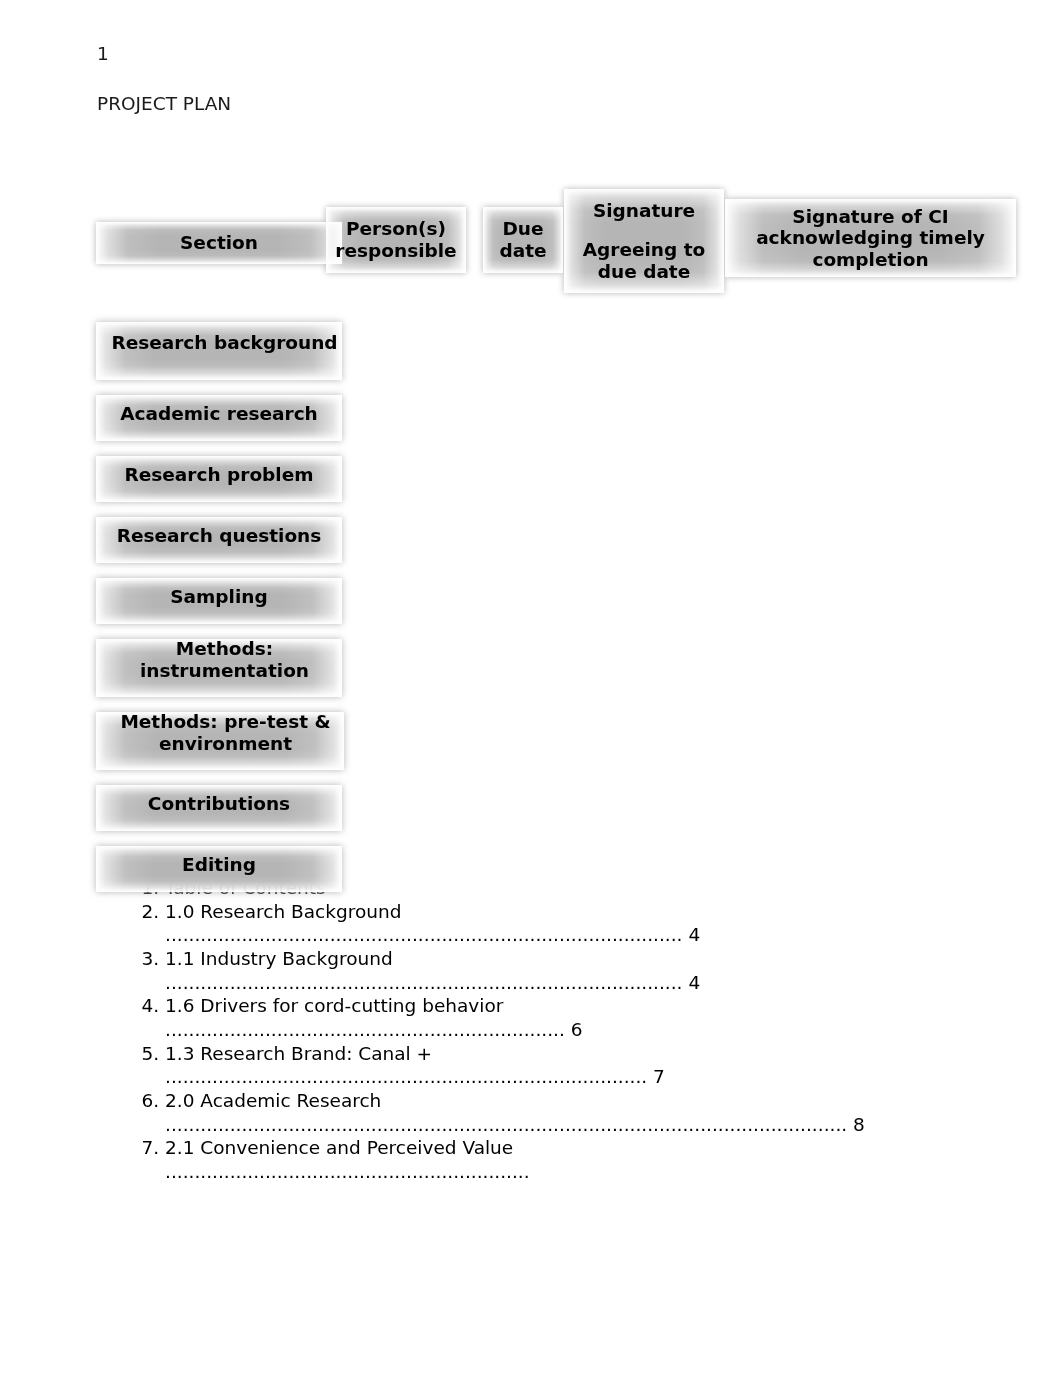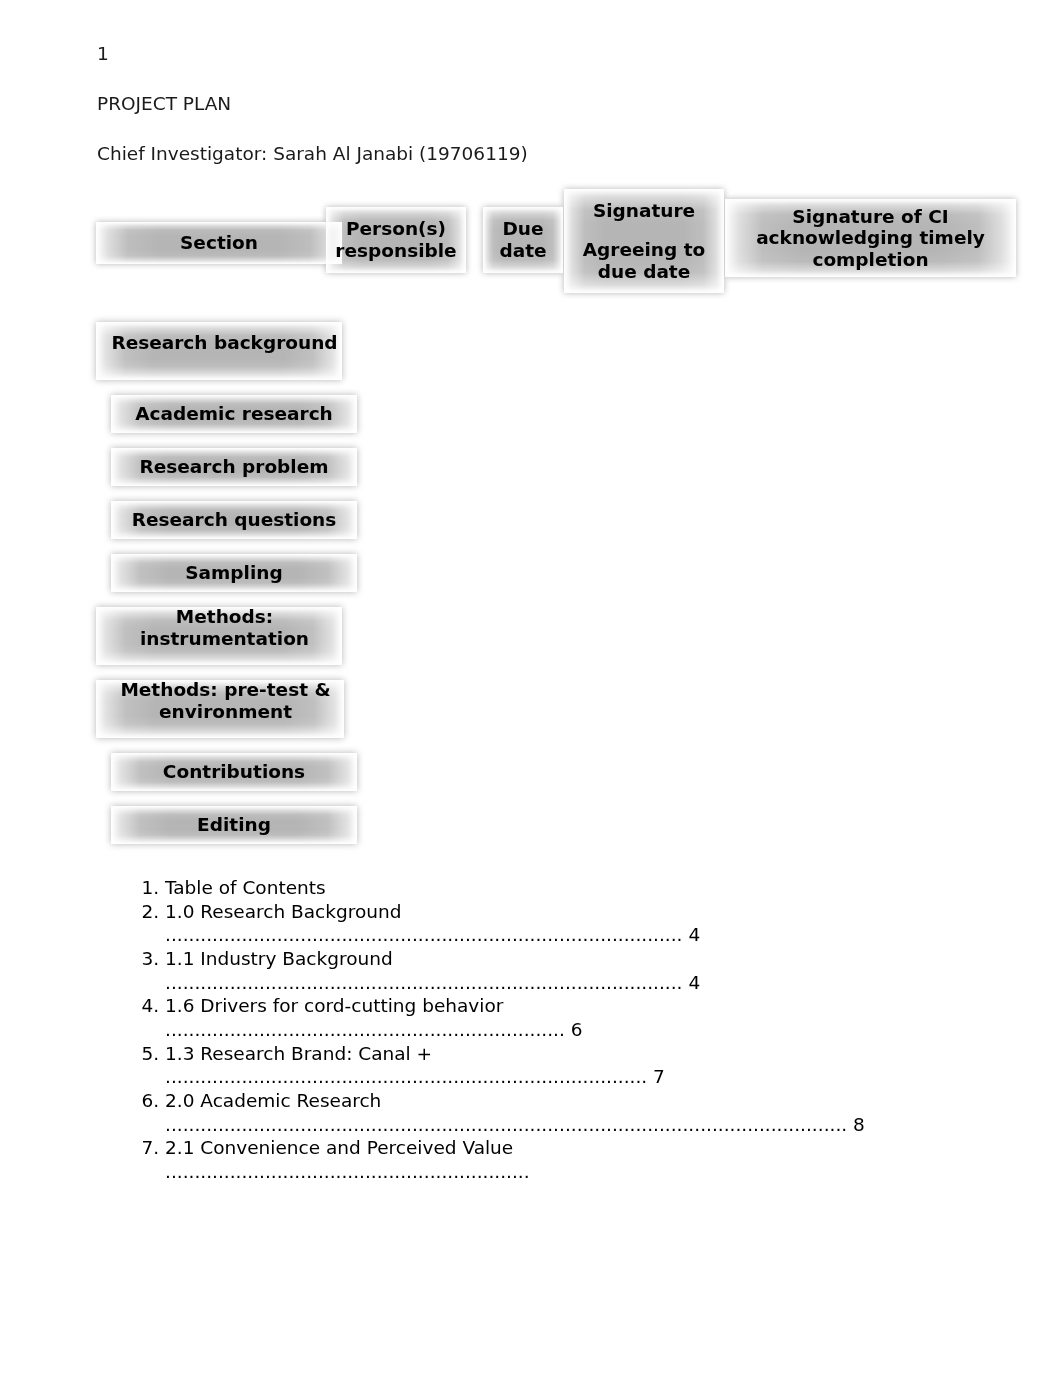--- a/index.html
+++ b/index.html
@@ -165,21 +165,21 @@
     justify-content: center;
     text-align: center;
     font-weight: bold;
     font-size: 18.5px;
     line-height: 1.17;
     padding: 0 4px;
     box-sizing: border-box;
   }
   .srow.h1 .txt { height: 38px; }
   .srow.h2 .txt { height: 41px; padding-left: 15px; }
-  .srow.h1 { height: 38px; margin-left: 15px; }
+  .srow.h1 { height: 46px; }
   .srow.h2 { height: 58px; }
 
   
   .srow.wide { width: 248px; }
 
   
   .toc {
     position: absolute;
     left: 97px;
     top: 876px;
@@ -206,21 +206,20 @@
   }
 </style>
 </head>
 <body>
 
 <div class="page">
 
   <div class="doc-head">
     <p class="doc-line pagenum">1</p>
     <p class="doc-line">PROJECT PLAN</p>
-    <p class="doc-line">Chief Investigator: Sarah Al Janabi (19706119)</p>
   </div>
 
   <div class="plan-table">
     <div class="thead">
 
       <div class="cellbox hc-section">
         <span class="fill"></span>
         <span class="shade"></span>
         <span class="txt">Section</span>
       </div>

